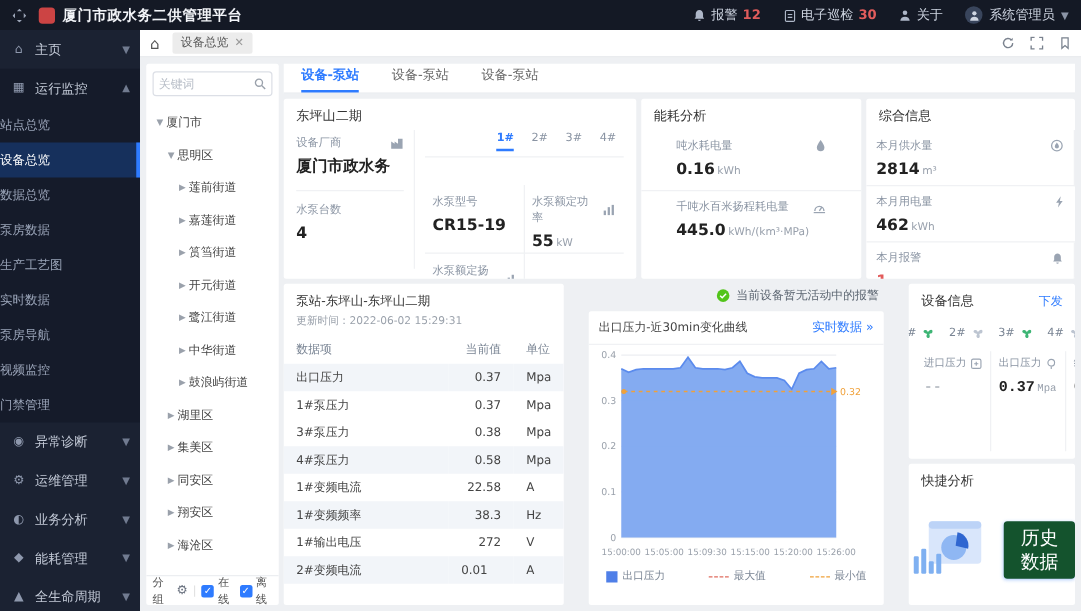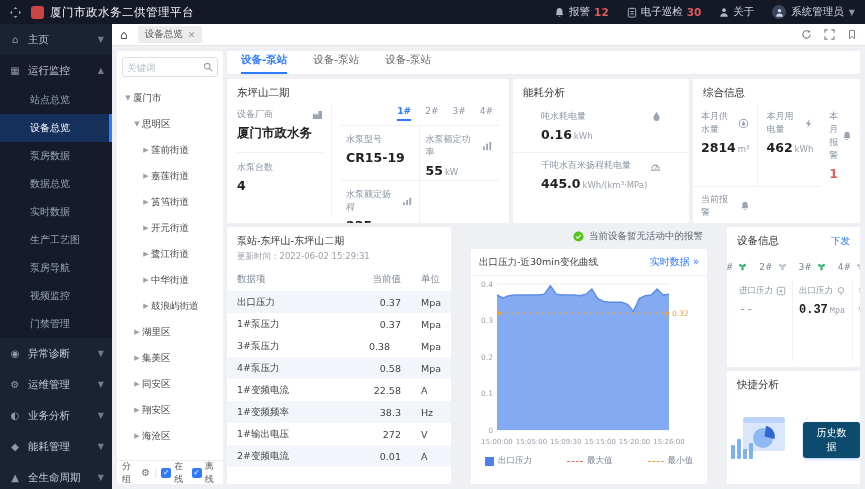--- a/index.html
+++ b/index.html
@@ -3,40 +3,40 @@
 <meta charset="utf-8">
 <style>
   * { box-sizing: border-box; margin: 0; padding: 0; }
   html,body { width:865px; height:489px; overflow:hidden;
     font-family:"DejaVu Sans","Liberation Sans",sans-serif; background:#eef0f3; font-size:11px; color:#333; }
 
   
   .topbar { height:24px; background:#141925; color:#cfd6e2; display:flex; align-items:center; padding:0 10px; font-size:10.5px; }
   .tb-collapse { color:#9aa3b5; margin-right:10px; display:flex; align-items:center; cursor:pointer; }
   .tb-logo { width:13px; height:13px; border-radius:3px; background:#c44; margin-right:6px; flex:0 0 auto; }
-  .tb-title { font-weight:normal; color:#f2f4f8; font-size:11.5px; letter-spacing:.5px; }
+  .tb-title { font-weight:bold; color:#f2f4f8; font-size:11.5px; letter-spacing:.5px; }
   .tb-right { margin-left:auto; display:flex; align-items:center; gap:18px; }
   .tb-item { display:flex; align-items:center; gap:4px; cursor:pointer; }
   .tb-item .ico { display:flex; color:#aeb7c8; }
   .tb-num { color:#e05c5c; font-weight:bold; }
   .tb-user { display:flex; align-items:center; gap:5px; cursor:pointer; }
   .avatar { width:14px; height:14px; border-radius:50%; background:#39455c; display:flex; align-items:center; justify-content:center; color:#cfd6e2; }
   .chev { font-size:8px; color:#8b94a6; }
 
   
   .layout { display:flex; height:465px; }
   .sidebar { width:112px; background:#1b2232; flex:0 0 auto; overflow:hidden; }
   .rightpane { flex:1; display:flex; flex-direction:column; min-width:0; }
 
   
   .side-item { height:31px; display:flex; align-items:center; padding:0 8px; color:#c3cad7; font-size:10.5px; cursor:pointer; }
   .side-item .sicon { width:14px; text-align:center; margin-right:6px; font-size:10px; color:#8e98ad; }
   .side-item .schev { margin-left:auto; font-size:8px; color:#717b90; }
   .side-group { background:#151b2a; }
-  .side-child { height:28px; display:flex; align-items:center; padding-left:30px; color:#9aa4b8; font-size:10px; cursor:pointer; }
+  .side-child { height:28px; display:flex; align-items:center; color:#9aa4b8; font-size:10px; cursor:pointer; }
   .side-child.active { background:#16305c; color:#fff; border-right:3px solid #2e7bff; }
 
   
   .tabbar { height:22px; background:#fff; border-bottom:1px solid #e3e6ea; display:flex; align-items:center; padding:0 8px; flex:0 0 auto; }
   .tb-home { color:#555; font-size:12px; margin-right:10px; cursor:pointer; line-height:1; }
   .tab-chip { background:#ececec; color:#555; font-size:9.5px; padding:2px 7px; border-radius:2px; display:flex; align-items:center; gap:5px; cursor:pointer; }
   .tab-close { color:#999; font-size:9px; cursor:pointer; }
   .tabbar-icons { margin-left:auto; display:flex; gap:12px; color:#7a828e; }
   .tabbar-icons span { display:flex; cursor:pointer; }
 
@@ -76,33 +76,33 @@
 
   
   .station-card { flex:0 0 282px; overflow:hidden; display:flex; flex-direction:column; }
   .station-body { flex:1; display:flex; padding:0 10px 8px; min-height:0; }
   .station-left { width:86px; display:flex; flex-direction:column; padding-top:4px; }
   .station-left .hdiv { border-top:1px solid #f0f1f4; margin:10px 0 8px; }
   .station-right { flex:1; border-left:1px solid #f0f1f4; margin-left:8px; padding-left:8px; display:flex; flex-direction:column; }
   .pump-tabs { display:flex; justify-content:flex-end; gap:14px; border-bottom:1px solid #f0f1f4; padding:2px 6px 4px; }
   .pump-tab { font-size:9px; color:#8a94a3; padding-bottom:3px; border-bottom:2px solid transparent; cursor:pointer; }
   .pump-tab.active { color:#2e7bff; font-weight:bold; border-bottom-color:#2e7bff; }
-  .spec-grid { flex:1; display:grid; grid-template-columns:1fr 1fr; }
+  .spec-grid { flex:1; display:grid; grid-template-columns:1fr 1fr;margin-top:22px; }
   .spec-cell { padding:7px 6px 2px; }
   .spec-cell:nth-child(odd) { border-right:1px solid #f0f1f4; }
   .spec-cell:nth-child(-n+2) { border-bottom:1px solid #f0f1f4; }
 
   
   .energy-card { flex:0 0 176px; overflow:hidden; }
   .energy-cell { padding:6px 28px 10px; }
   .energy-cell + .energy-cell { border-top:1px solid #f0f1f4; }
 
   
   .summary-card { flex:1; overflow:hidden; display:flex; flex-direction:column; }
-  .sum-grid { flex:1; display:grid; grid-template-columns:1fr 1fr 1fr; }
+  .sum-grid { flex:1; display:grid; grid-template-columns:1fr; }
   .sum-cell { padding:6px 8px; }
   .sum-cell:nth-child(odd) { border-right:1px solid #f0f1f4; }
   .sum-cell:nth-child(-n+2) { border-bottom:1px solid #f0f1f4; }
   .alarm-val { color:#e25b5b; }
   .sum-val-row { display:flex; align-items:center; }
   .detail-link { margin-left:auto; color:#2e7bff; font-size:9px; cursor:pointer; }
 
   
   .table-card { flex:0 0 224px; overflow:hidden; display:flex; flex-direction:column; }
   .tc-head { padding:7px 10px 5px; }
@@ -134,21 +134,21 @@
   .pump-status { display:flex; justify-content:center; gap:10px; padding:8px 0 6px; }
   .pump-status .ps { display:flex; align-items:center; gap:3px; font-size:9px; color:#7a8594; }
   .metrics { flex:1; display:flex; padding:2px 6px 6px;font-family:Liberation Mono, monospace; }
   .metric { flex:1; padding:4px 6px; }
   .metric + .metric { border-left:1px solid #f0f1f4; }
   .metric .m-label { font-size:8.5px; color:#8a94a3; display:flex; align-items:center; gap:3px; white-space:nowrap; }
   .metric .m-val { font-size:12px; font-weight:bold; color:#222; margin-top:6px; }
   .metric .m-val.empty { color:#9aa1ab; font-weight:normal; }
   .quick-card { flex:1; overflow:hidden; display:flex; flex-direction:column; }
   .quick-body { flex:1; display:flex; align-items:center; justify-content:center; gap:14px; }
-  .btn-primary { background:#0c4a6e; color:#fff; font-size:10px; padding:4px 9px; border-radius:3px; border:0; cursor:pointer; font-family:Liberation Serif, serif; box-shadow:0 1px 3px rgba(59,130,246,.4); }
+  .btn-primary { background:#14532d; color:#fff; font-size:15px; padding:4px 9px; border-radius:3px; border:0; cursor:pointer; font-family:Liberation Serif, serif; box-shadow:0 1px 3px rgba(59,130,246,.4); }
 </style>
 </head>
 <body>
 
 <div class="topbar">
   <span class="tb-collapse">
     <svg width="11" height="11" viewBox="0 0 12 12" fill="currentColor">
         <path d="M6 0l2.2 2.2H3.8zM12 6L9.8 8.2V3.8zM6 12L3.8 9.8h4.4zM0 6l2.2-2.2v4.4z"></path>
       </svg>
   </span>
@@ -208,24 +208,24 @@
         </div>
       </div>
       <div class="side-group">
         <div class="side-item">
           <span class="sicon">▦</span>
           <span>运行监控</span>
           <span class="schev">▲</span>
         </div>
         <div class="side-child">站点总览</div>
         <div class="side-child active">设备总览</div>
+        <div class="side-child">数据总览</div>
         <div class="side-child">泵房数据</div>
-        <div class="side-child">数据总览</div>
+        <div class="side-child">生产工艺图</div>
         <div class="side-child">实时数据</div>
-        <div class="side-child">生产工艺图</div>
         <div class="side-child">泵房导航</div>
         <div class="side-child">视频监控</div>
         <div class="side-child">门禁管理</div>
       </div>
       <div>
         <div class="side-item">
           <span class="sicon">◉</span>
           <span>异常诊断</span>
           <span class="schev">▼</span>
         </div>
@@ -562,21 +562,21 @@
                     <td style="text-align:right" class="">0.37</td>
                     <td>Mpa</td>
                   </tr>
                   <tr class="even">
                     <td>1#泵压力</td>
                     <td style="text-align:right" class="">0.37</td>
                     <td>Mpa</td>
                   </tr>
                   <tr class="even">
                     <td>3#泵压力</td>
-                    <td style="text-align:left" class="">0.38</td>
+                    <td style="text-align:right" class="">0.38</td>
                     <td>Mpa</td>
                   </tr>
                   <tr class="odd">
                     <td>4#泵压力</td>
                     <td style="text-align:right" class="val-alarm">0.58</td>
                     <td>Mpa</td>
                   </tr>
                   <tr class="even">
                     <td>1#变频电流</td>
                     <td style="text-align:right" class="">22.58</td>
@@ -587,21 +587,21 @@
                     <td style="text-align:right" class="">38.3</td>
                     <td>Hz</td>
                   </tr>
                   <tr class="even">
                     <td>1#输出电压</td>
                     <td style="text-align:right" class="">272</td>
                     <td>V</td>
                   </tr>
                   <tr class="odd">
                     <td>2#变频电流</td>
-                    <td style="text-align:right" class="">0.01</td>
+                    <td style="" class="">0.01</td>
                     <td>A</td>
                   </tr>
                 </tbody>
             </table>
           </div>
 
           <div class="chart-col">
             <div class="notice">
               <span style="display:flex">
                   <svg width="11" height="11" viewBox="0 0 12 12">

